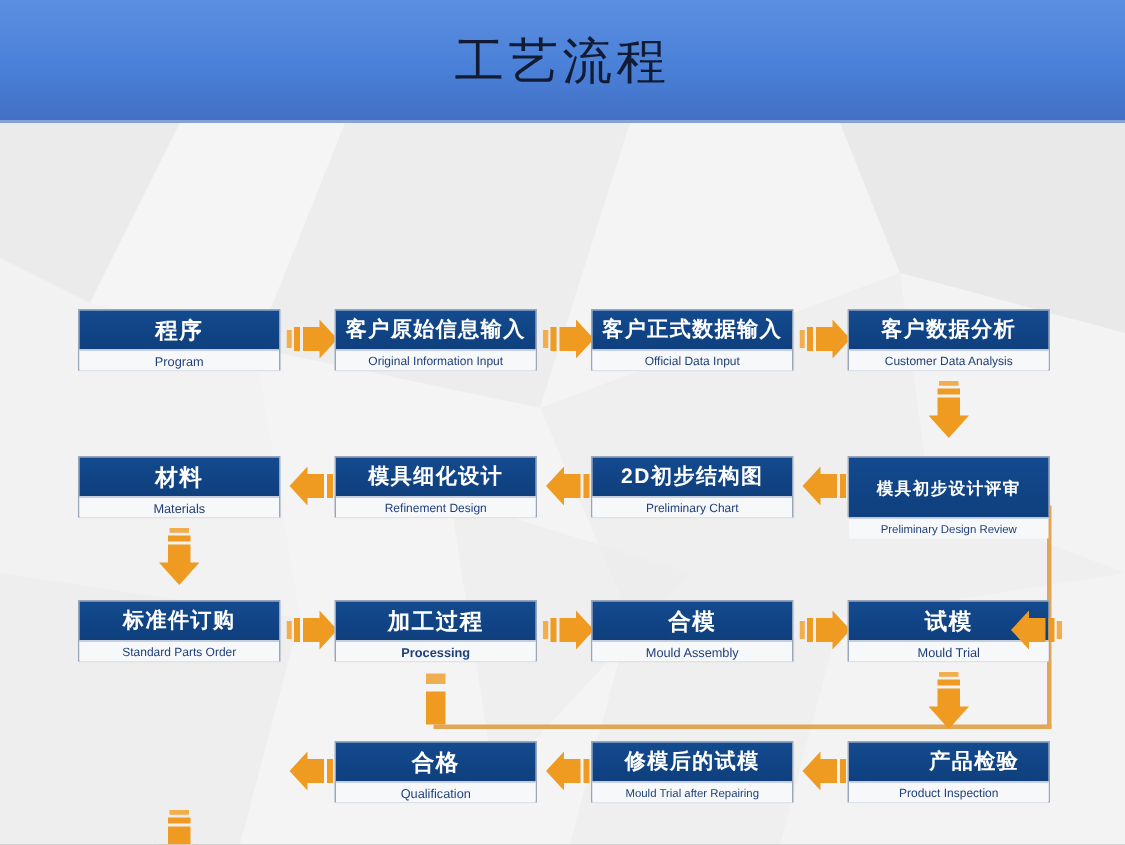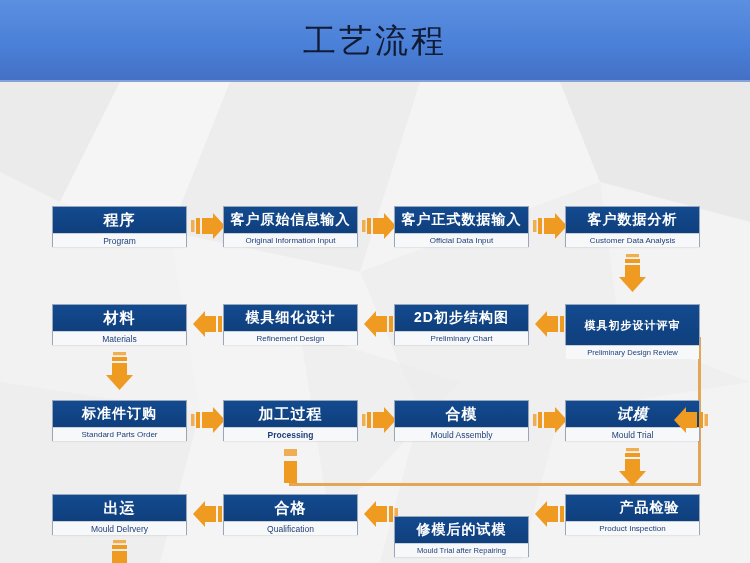--- a/index.html
+++ b/index.html
@@ -212,59 +212,55 @@
     <div class="node-en" style="height:14px; font-size:8.5px;">Mould Assembly</div>
   </div>
 
   <svg class="arrow" style="left:533px; top:325px; width:36px; height:26px;" viewBox="0 0 36 26">
     <rect x="0" y="7" width="3.5" height="12" fill="#f2ae4e"></rect>
     <rect x="5" y="5" width="4" height="16" fill="#ef9a21"></rect>
     <path d="M11 5 L22 5 L22 0 L34 13 L22 26 L22 21 L11 21 Z" fill="#ef9a21"></path>
   </svg>
 
   <div class="node" style="left:565px; top:318px; width:135px; height:41px;">
-    <div class="node-cn" style="height:26px; font-size:15px;font-style:italic;">试模</div>
+    <div class="node-cn" style="height:26px; font-size:15px;">试模</div>
     <div class="node-en" style="height:14px; font-size:8.5px;">Mould Trial</div>
   </div>
 
   <svg class="arrow" style="left:672px; top:325px; width:36px; height:26px;" viewBox="0 0 36 26">
     <rect x="32.5" y="7" width="3.5" height="12" fill="#f2ae4e"></rect>
     <rect x="27" y="5" width="4" height="16" fill="#ef9a21"></rect>
     <path d="M25 5 L14 5 L14 0 L2 13 L14 26 L14 21 L25 21 Z" fill="#ef9a21"></path>
   </svg>
 
   <svg class="arrow" style="left:619px; top:366px; width:27px; height:40px;" viewBox="0 0 27 40">
     <rect x="7" y="0" width="13" height="3.2" fill="#f2ae4e"></rect>
     <rect x="6" y="5" width="15" height="4" fill="#ef9a21"></rect>
     <path d="M6 11 L6 23 L0 23 L13.5 38 L27 23 L21 23 L21 11 Z" fill="#ef9a21"></path>
   </svg>
 
-  <div class="node" style="left:52px; top:412px; width:135px; height:41px;">
-    <div class="node-cn" style="height:26px; font-size:15px;">出运</div>
-    <div class="node-en" style="height:14px; font-size:8.5px;">Mould Delrvery</div>
-  </div>
 
   <svg class="arrow" style="left:191px; top:419px; width:36px; height:26px;" viewBox="0 0 36 26">
     <rect x="32.5" y="7" width="3.5" height="12" fill="#f2ae4e"></rect>
     <rect x="27" y="5" width="4" height="16" fill="#ef9a21"></rect>
     <path d="M25 5 L14 5 L14 0 L2 13 L14 26 L14 21 L25 21 Z" fill="#ef9a21"></path>
   </svg>
 
   <div class="node" style="left:223px; top:412px; width:135px; height:41px;">
     <div class="node-cn" style="height:26px; font-size:15px;text-align:center;">合格</div>
     <div class="node-en" style="height:14px; font-size:8.5px;">Qualification</div>
   </div>
 
   <svg class="arrow" style="left:362px; top:419px; width:36px; height:26px;" viewBox="0 0 36 26">
     <rect x="32.5" y="7" width="3.5" height="12" fill="#f2ae4e"></rect>
     <rect x="27" y="5" width="4" height="16" fill="#ef9a21"></rect>
     <path d="M25 5 L14 5 L14 0 L2 13 L14 26 L14 21 L25 21 Z" fill="#ef9a21"></path>
   </svg>
 
-  <div class="node" style="left:394px; top:412px; width:135px; height:41px;margin-top:22px;">
+  <div class="node" style="left:394px; top:412px; width:135px; height:41px;">
     <div class="node-cn" style="height:26px; font-size:14px;">修模后的试模</div>
     <div class="node-en" style="height:14px; font-size:7.6px;">Mould Trial after Repairing</div>
   </div>
 
   <svg class="arrow" style="left:533px; top:419px; width:36px; height:26px;" viewBox="0 0 36 26">
     <rect x="32.5" y="7" width="3.5" height="12" fill="#f2ae4e"></rect>
     <rect x="27" y="5" width="4" height="16" fill="#ef9a21"></rect>
     <path d="M25 5 L14 5 L14 0 L2 13 L14 26 L14 21 L25 21 Z" fill="#ef9a21"></path>
   </svg>
 

